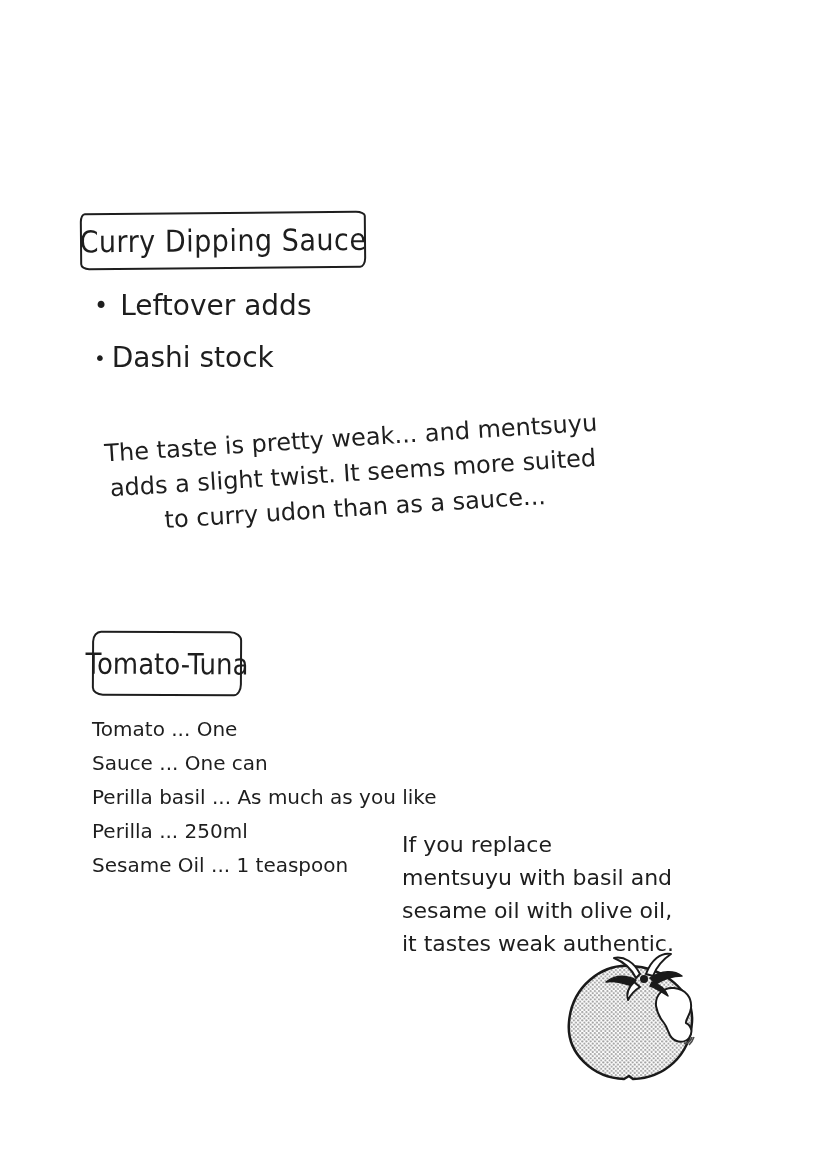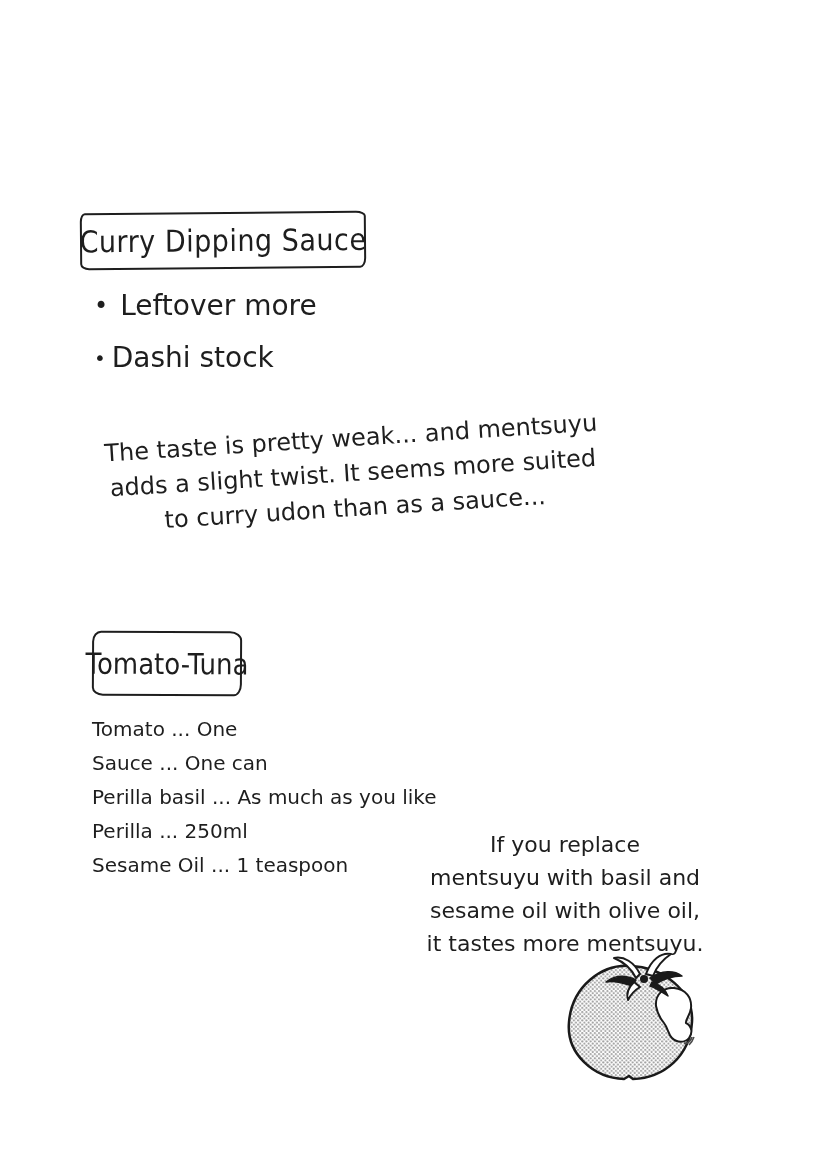--- a/index.html
+++ b/index.html
@@ -72,21 +72,21 @@
     left: 92px; top: 712px;
     font-size: 20px;
     line-height: 34px;
     white-space: nowrap;
   }
 
   #tomato-note {
     position: absolute;
     left: 402px; top: 828px;
     width: 326px;
-    text-align: center;
+    text-align: left;
     font-size: 22px;
     line-height: 33px;
     white-space: nowrap;
   }
 
   #tomato-art {
     position: absolute;
     left: 556px; top: 948px;
     width: 148px; height: 140px;
   }
@@ -95,21 +95,21 @@
 <body>
 
 <div>
 
   <div class="title-box" id="curry-title-box">
     <span class="box-label">Curry Dipping Sauce</span>
   </div>
 
   <div class="bullet-line" id="bullet-line-1">
     <span class="bullet-dot">•</span>
-    <span>Leftover more</span>
+    <span>Leftover adds</span>
   </div>
   <div class="bullet-line" id="bullet-line-2">
     <span class="bullet-dot">•</span>
     <span>Dashi stock</span>
   </div>
 
   <div id="curry-note">
     <div>The taste is pretty weak... and mentsuyu</div>
     <div>adds a slight twist. It seems more suited</div>
     <div>to curry udon than as a sauce...</div>
@@ -124,21 +124,21 @@
     <div>Sauce ... One can</div>
     <div>Perilla basil ... As much as you like</div>
     <div>Perilla ... 250ml</div>
     <div>Sesame Oil ... 1 teaspoon</div>
   </div>
 
   <div id="tomato-note">
     <div>If you replace</div>
     <div>mentsuyu with basil and</div>
     <div>sesame oil with olive oil,</div>
-    <div>it tastes more mentsuyu.</div>
+    <div>it tastes weak authentic.</div>
   </div>
 
   <svg id="tomato-art" viewBox="0 0 148 140">
     <defs>
       <pattern id="tone" width="4.2" height="4.2" patternUnits="userSpaceOnUse">
         <rect width="4.2" height="4.2" fill="#ffffff"></rect>
         <circle cx="1.05" cy="1.05" r="1.05" fill="#a0a0a0"></circle>
         <circle cx="3.15" cy="3.15" r="1.05" fill="#a0a0a0"></circle>
       </pattern>
     </defs>

